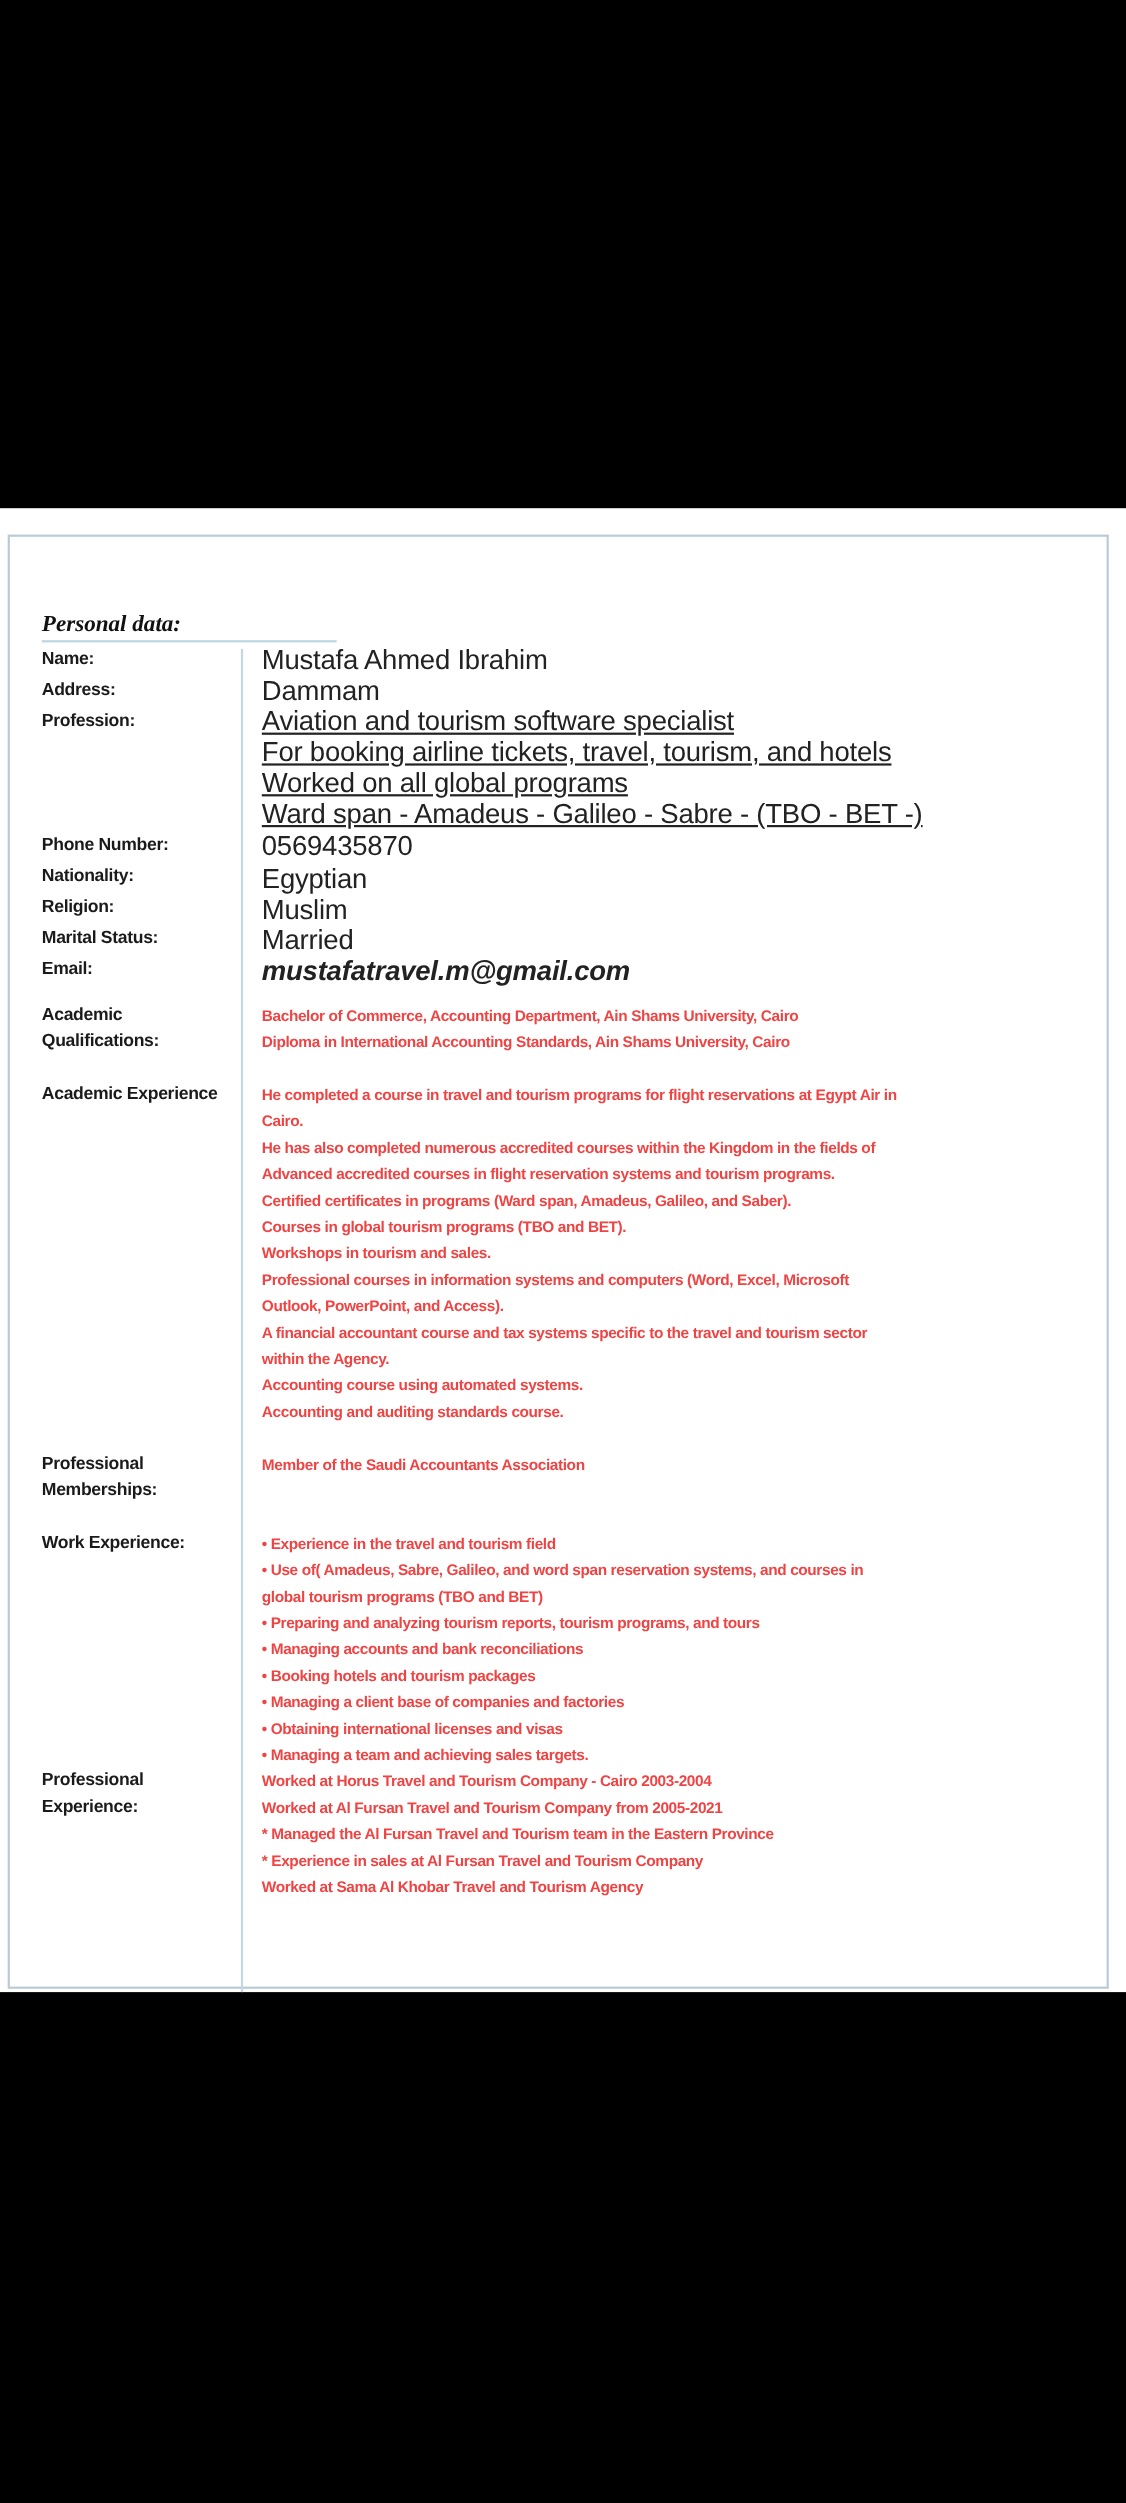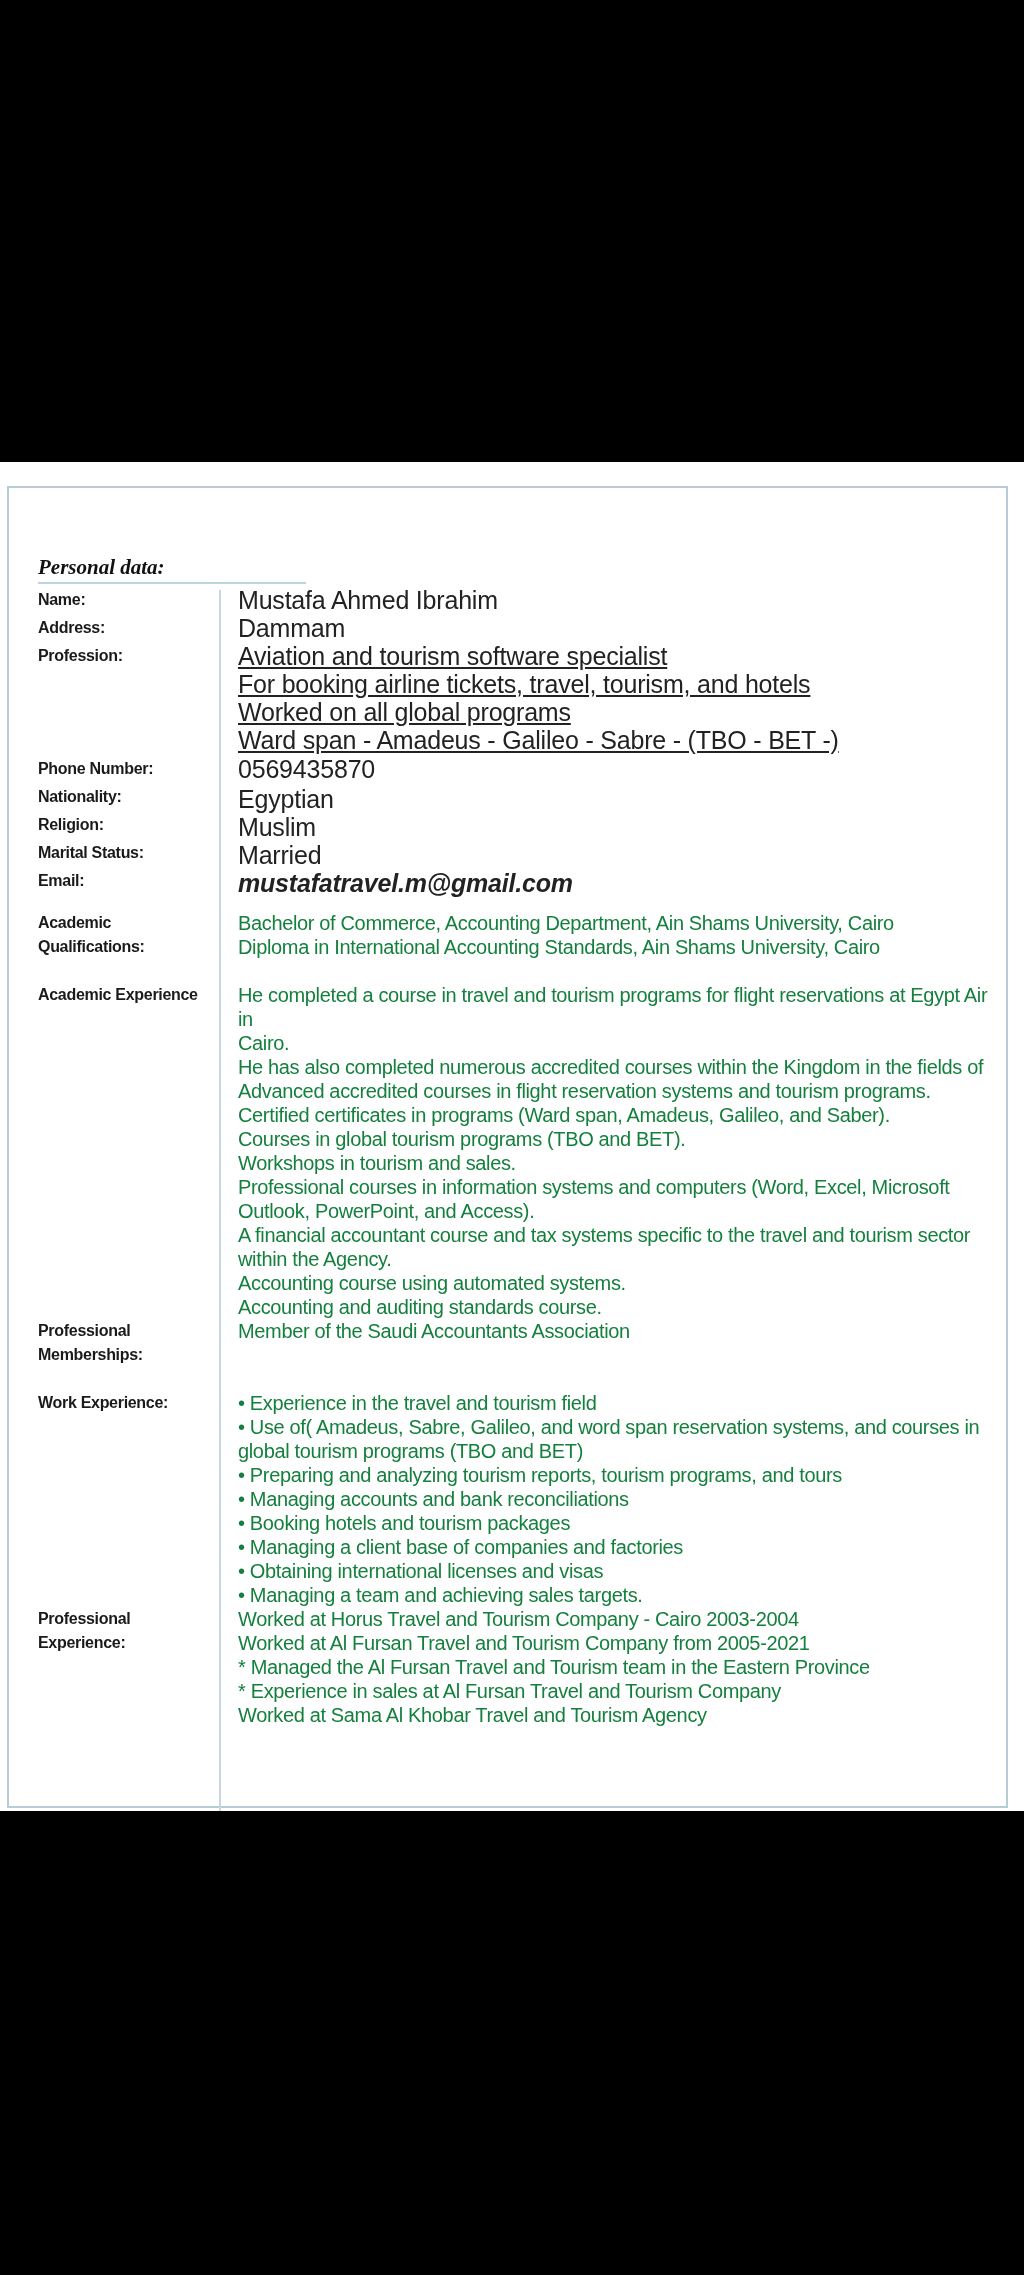--- a/index.html
+++ b/index.html
@@ -46,21 +46,21 @@
   }
   .val-big {
     position: absolute; left: 238px;
     font-size: 25px; color: #222; line-height: 28px;
     letter-spacing: -0.2px;
   }
   .val-big .line { display: block; white-space: nowrap; }
   .email { font-style: italic; font-weight: bold; }
   .val-small {
     position: absolute; left: 238px; width: 760px;
-    font-size: 20px; font-weight: normal; color: #15803d;
+    font-size: 14px; font-weight: bold; color: #ef4444;
     line-height: 24px; letter-spacing: -0.35px;
   }
   .val-small .line { display: block; }
 </style>
 </head>
 <body>
 
 <div class="page">
   <div class="frame"></div>
   <div class="divider"></div>

